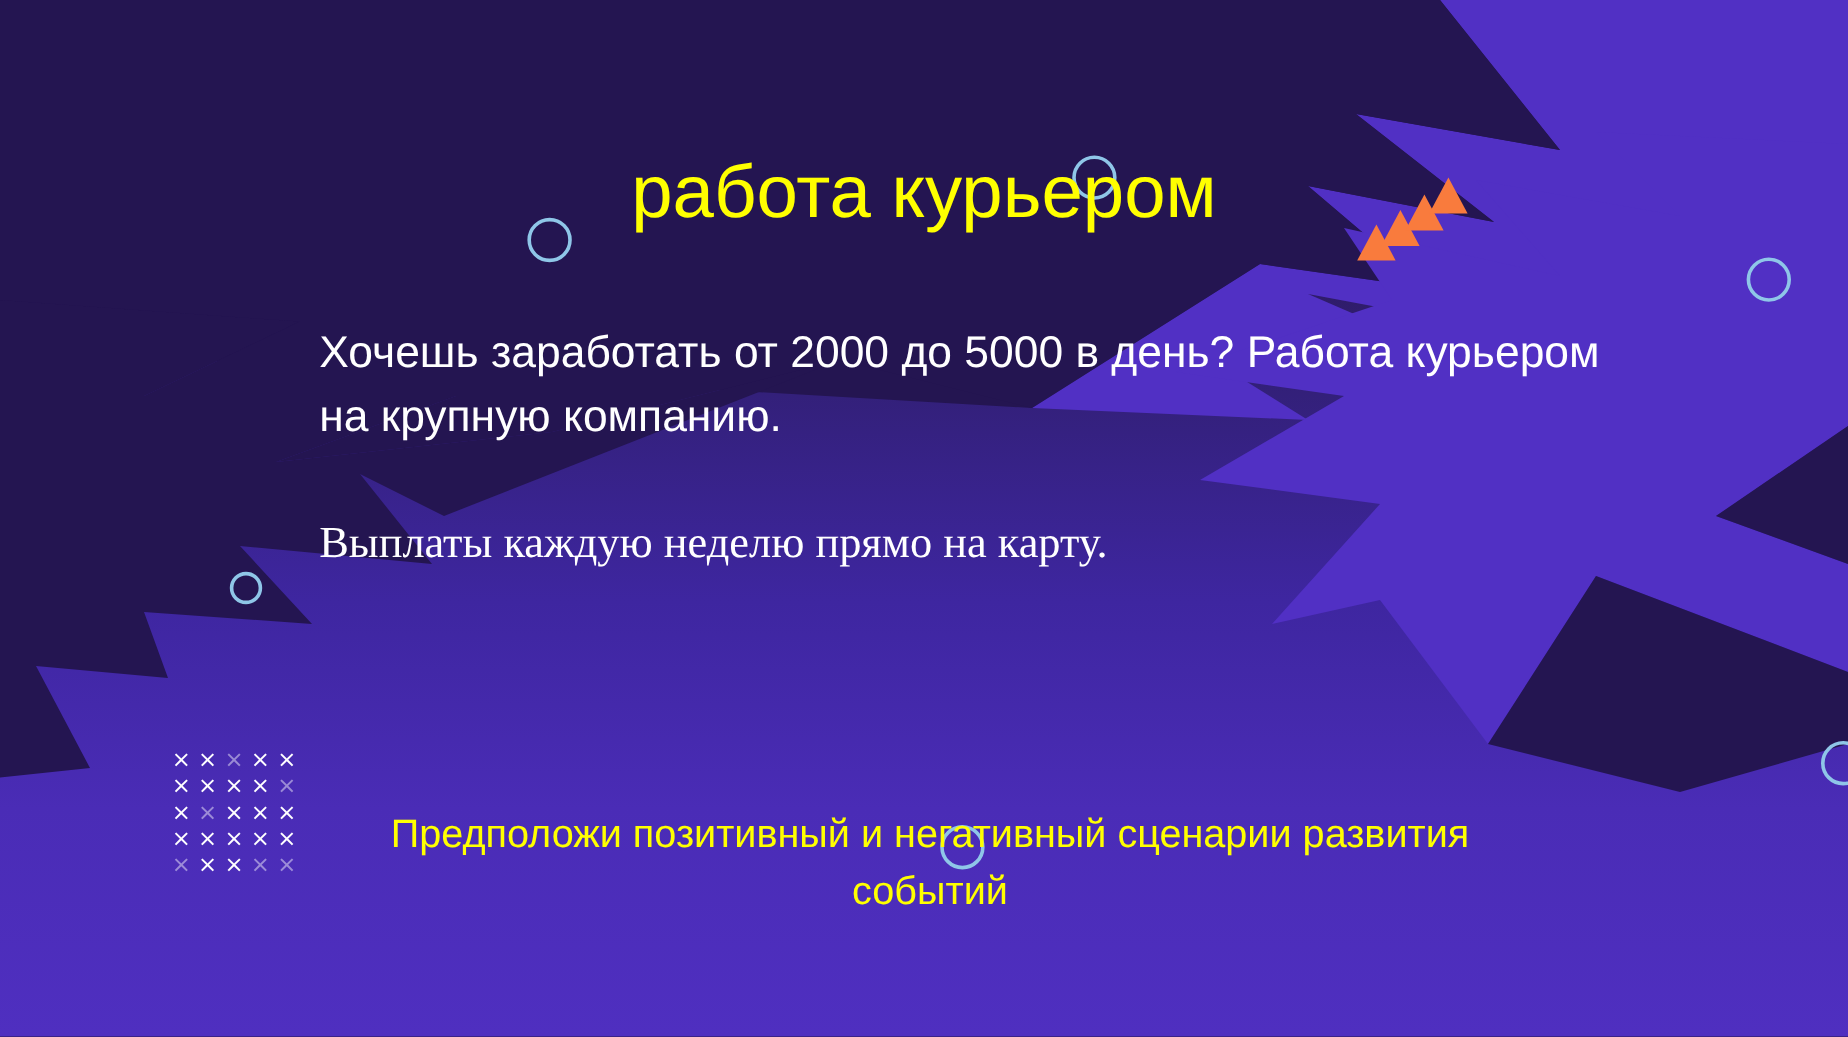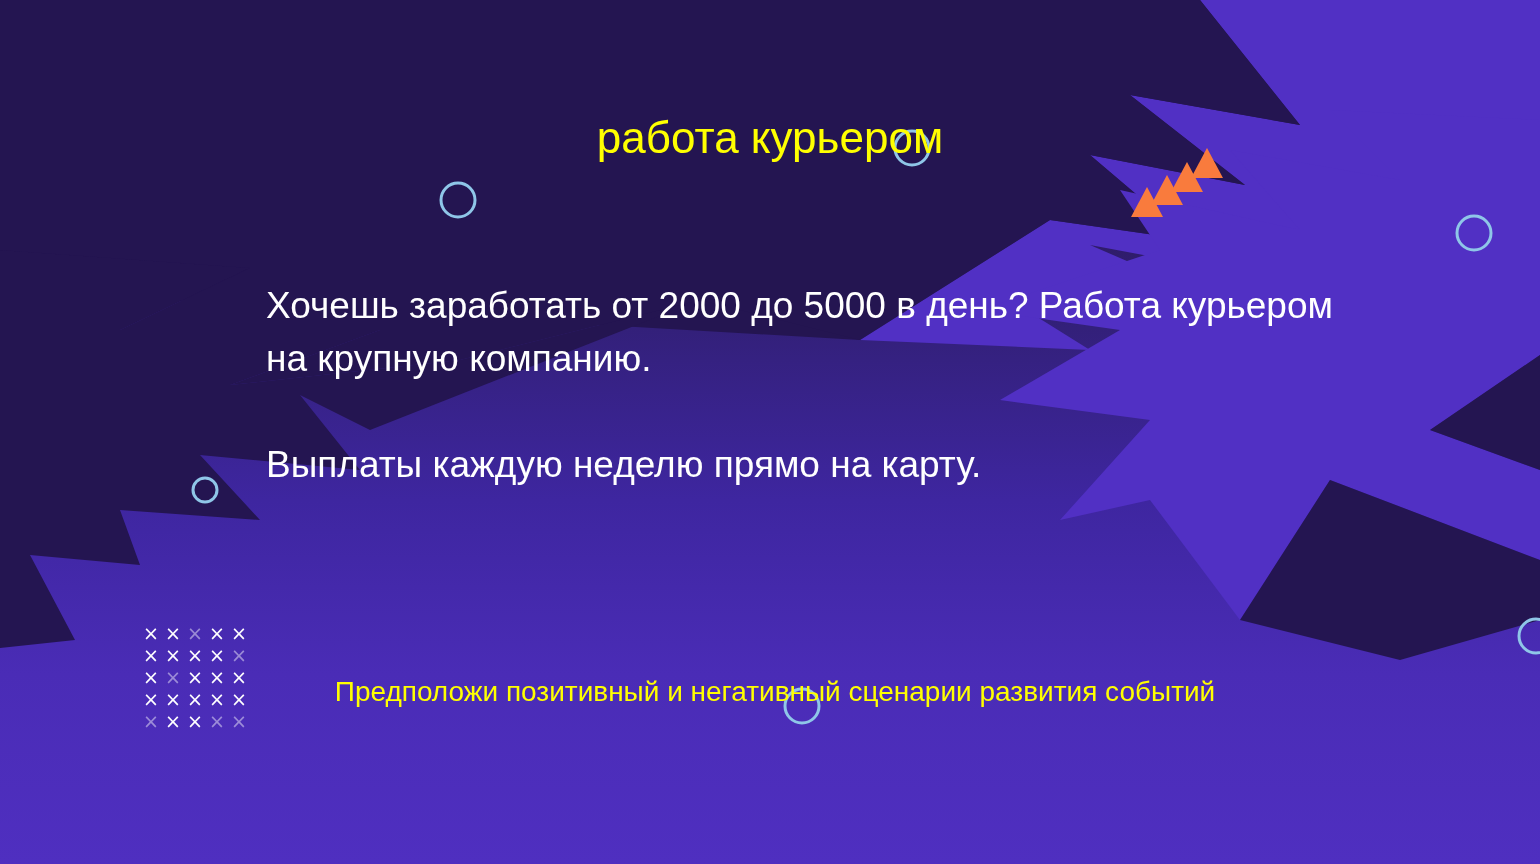--- a/index.html
+++ b/index.html
@@ -32,52 +32,52 @@
     pointer-events: none;
   }
 
   
   .title {
     position: absolute;
     left: 0;
     top: 86px;
     width: 1540px;
     text-align: center;
-    font-size: 44px;
+    font-size: 62px;
     line-height: 1.05;
     font-weight: 400;
     color: #ffff00;
     letter-spacing: 0px;
     white-space: nowrap;
   }
 
   
   .body-block {
     position: absolute;
     left: 266px;
-    top: 280px;
+    top: 268px;
     width: 1110px;
   }
   .para {
     font-size: 37px;
     line-height: 1.42;
     color: #ffffff;
     font-weight: 400;
     margin: 0 0 54px 0;
   }
-  .para:last-child { margin-bottom: 0; }
+  .para:last-child { margin-bottom: 0; font-family: Liberation Serif, serif; }
 
   
   .footer-prompt {
     position: absolute;
     left: 270px;
     top: 672px;
     width: 1010px;
     text-align: center;
-    font-size: 28px;
+    font-size: 33px;
     line-height: 1.42;
     color: #ffff00;
     font-weight: 400;
   }
 
   
   .xgrid {
     position: absolute;
     left: 140px;
     top: 622px;

